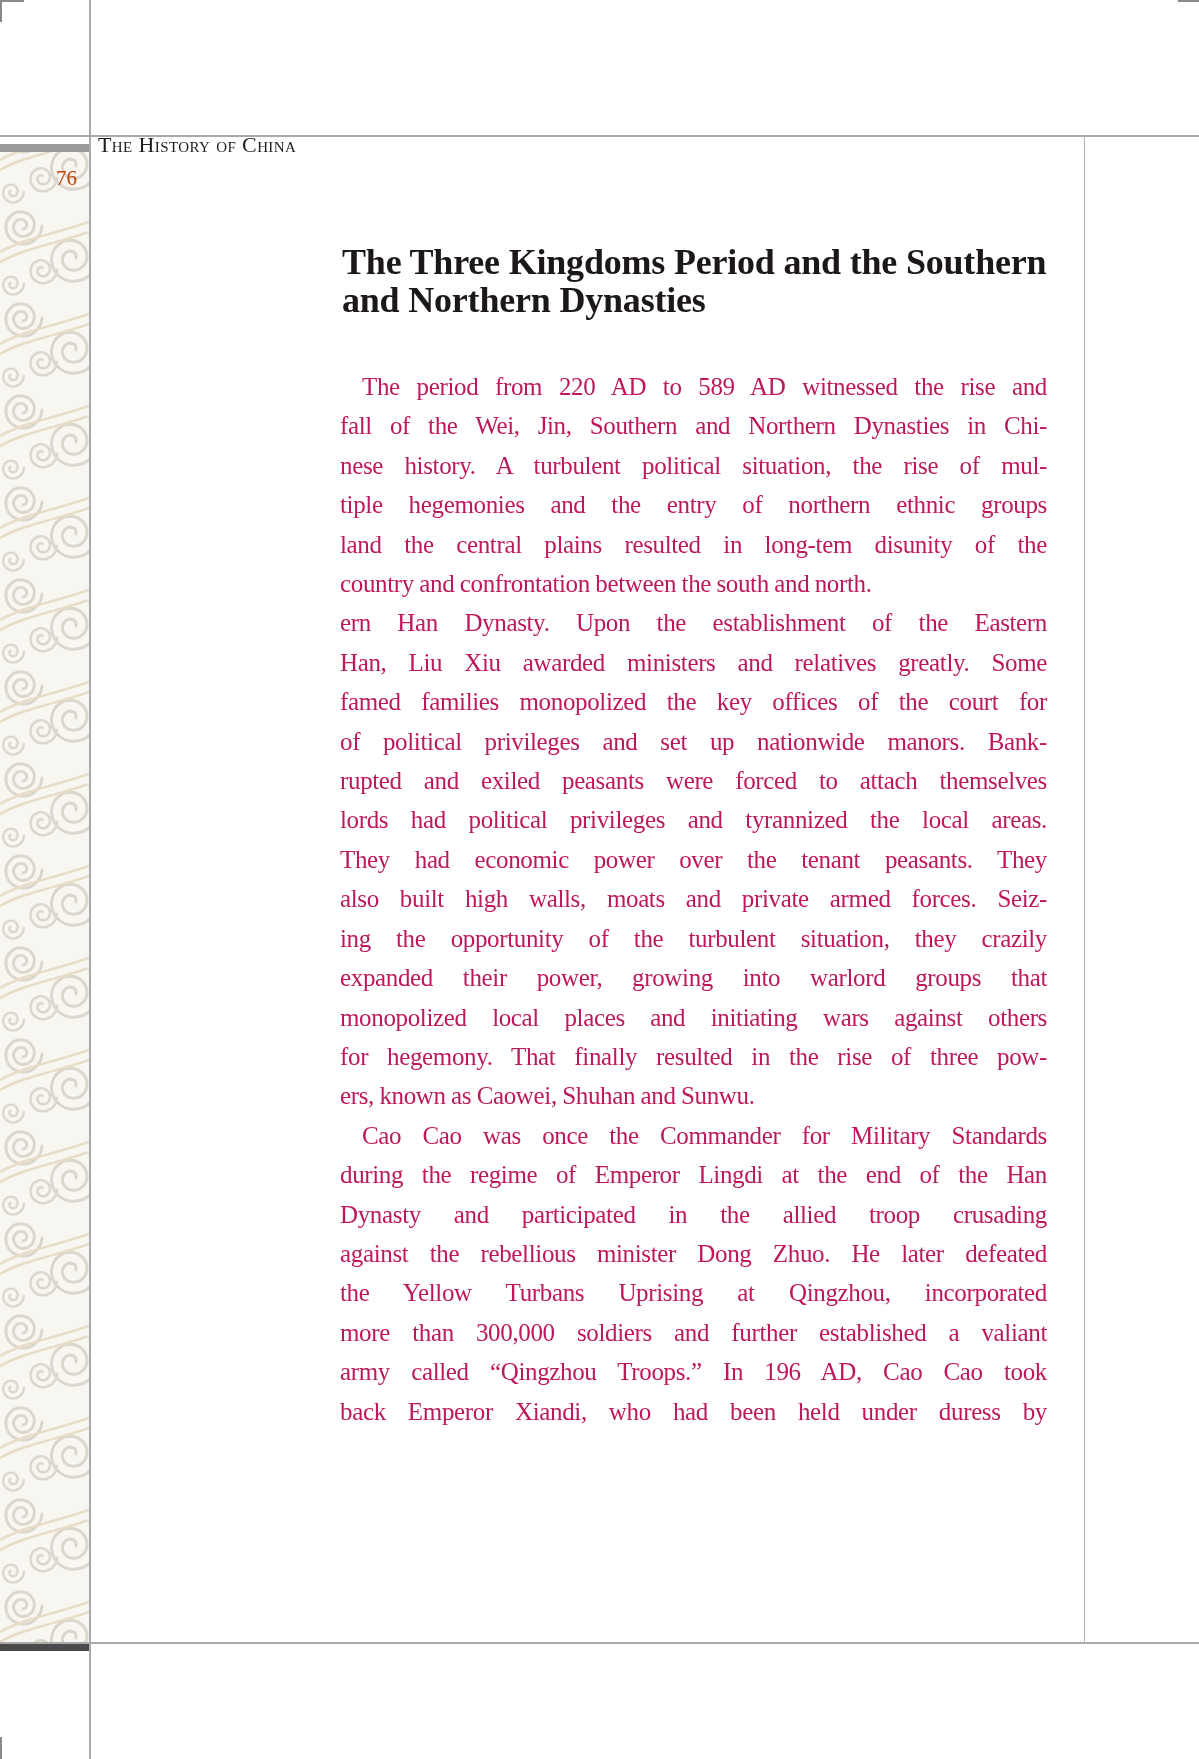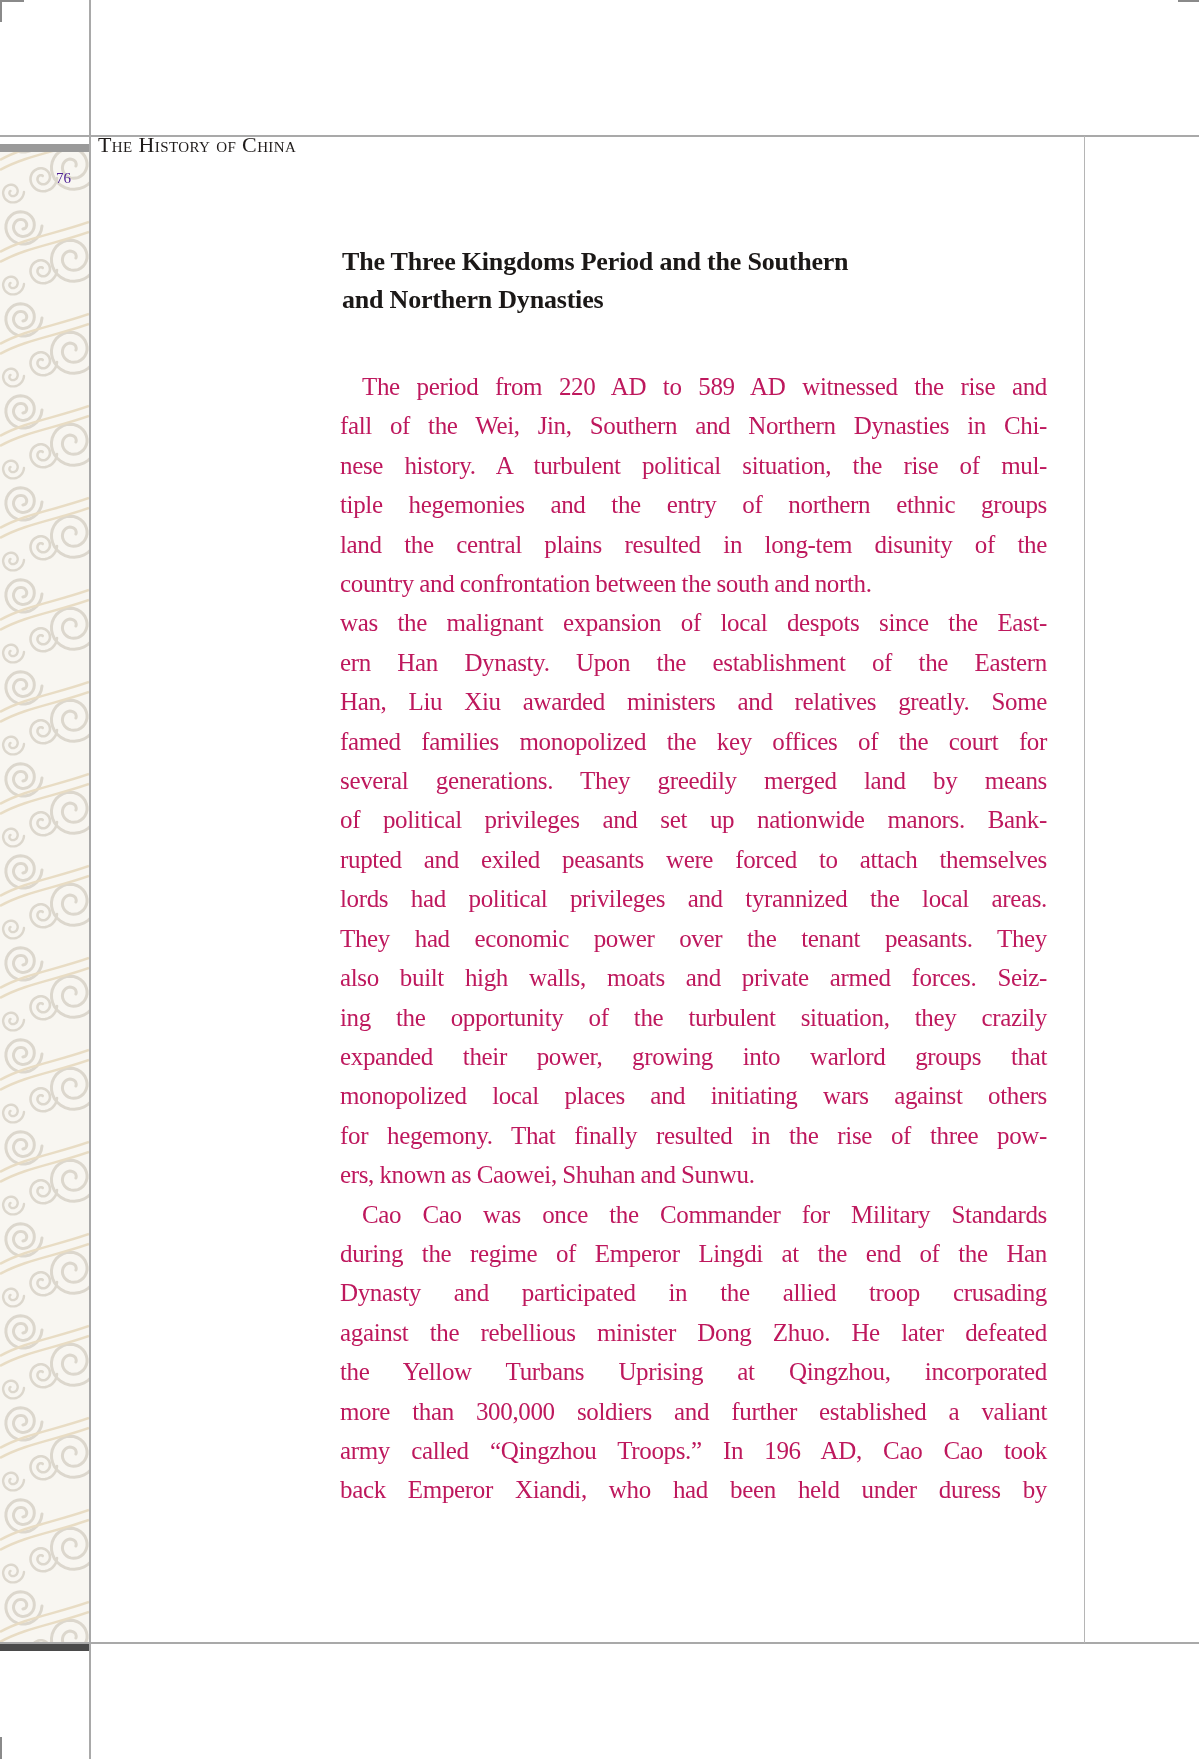--- a/index.html
+++ b/index.html
@@ -52,37 +52,37 @@
       color: #1f1b1a;
       line-height: 26px;
       white-space: nowrap;
       margin-top: 28px;
     }
 
     .page-number {
       position: absolute;
       left: 56px;
       top: 166px;
-      font-size: 15px;
-      color: #4c1d95;
+      font-size: 21px;
+      color: #c2410c;
       line-height: 24px;
     }
 
     
     .content {
       position: absolute;
       left: 340px;
       top: 243px;
       width: 707px;
     }
     .chapter-title {
       margin: 0;
       font-family: "Liberation Serif", "DejaVu Serif", serif;
       font-weight: bold;
-      font-size: 26px;
+      font-size: 36px;
       line-height: 38px;
       color: #1b1817;
       padding-left: 22px;
       text-indent: -20px;
       letter-spacing: -0.2px;
     }
     .body-text {
       margin-top: 48px;
     }
     .body-text p {
@@ -246,25 +246,23 @@
   <div class="body-text" id="body-text">
       <p>
         <span class="line first">The period from 220 AD to 589 AD witnessed the rise and</span>
         <span class="line">fall of the Wei, Jin, Southern and Northern Dynasties in Chi-</span>
         <span class="line">nese history. A turbulent political situation, the rise of mul-</span>
         <span class="line">tiple hegemonies and the entry of northern ethnic groups</span>
         <span class="line">land the central plains resulted in long-tem disunity of the</span>
         <span class="line last">country and confrontation between the south and north.</span>
       </p>
       <p>
-        <span class="line">was the malignant expansion of local despots since the East-</span>
         <span class="line">ern Han Dynasty. Upon the establishment of the Eastern</span>
         <span class="line">Han, Liu Xiu awarded ministers and relatives greatly. Some</span>
         <span class="line">famed families monopolized the key offices of the court for</span>
-        <span class="line">several generations. They greedily merged land by means</span>
         <span class="line">of political privileges and set up nationwide manors. Bank-</span>
         <span class="line">rupted and exiled peasants were forced to attach themselves</span>
         <span class="line">lords had political privileges and tyrannized the local areas.</span>
         <span class="line">They had economic power over the tenant peasants. They</span>
         <span class="line">also built high walls, moats and private armed forces. Seiz-</span>
         <span class="line">ing the opportunity of the turbulent situation, they crazily</span>
         <span class="line">expanded their power, growing into warlord groups that</span>
         <span class="line">monopolized local places and initiating wars against others</span>
         <span class="line">for hegemony. That finally resulted in the rise of three pow-</span>
         <span class="line last">ers, known as Caowei, Shuhan and Sunwu.</span>

